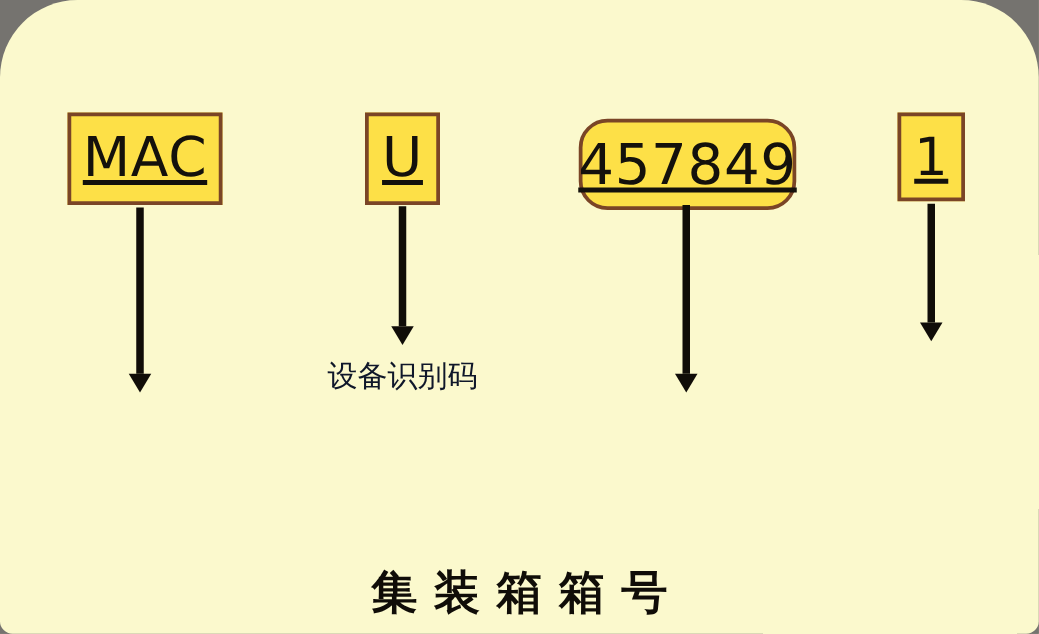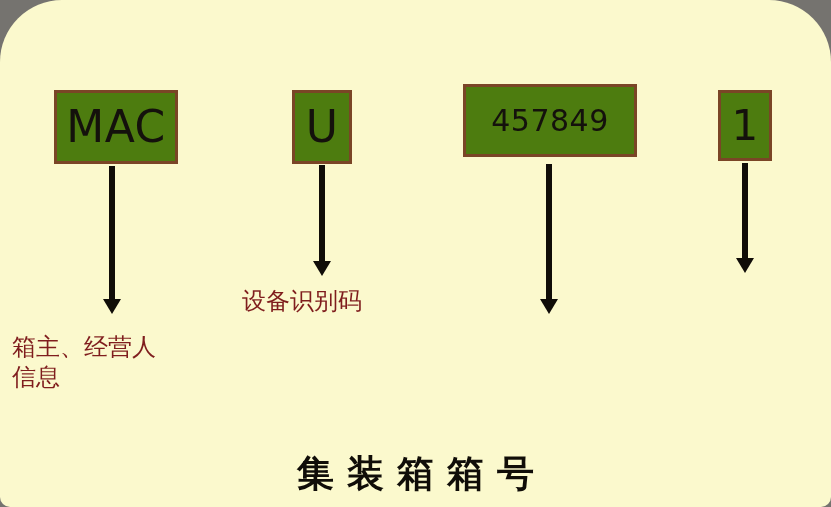--- a/index.html
+++ b/index.html
@@ -30,35 +30,36 @@
     height: 507px;
     background: #fbf9cd;
     border-radius: 62px 62px 10px 10px;
     box-sizing: border-box;
   }
 
   
   .code-box {
     position: absolute;
     box-sizing: border-box;
-    background: #4d7c0f;
+    background: #fde047;
     border: 3px solid #7a4526;
     display: flex;
     align-items: center;
     justify-content: center;
     color: #14110c;
     font-family: "DejaVu Sans", "Liberation Sans", sans-serif;
     font-weight: 400;
     line-height: 1;
     letter-spacing: 0.5px;
+    text-decoration: underline;
   }
 
   #box-owner   { left: 54px;  top: 90px; width: 124px; height: 74px; font-size: 44px; }
   #box-equip   { left: 292px; top: 90px; width: 60px;  height: 74px; font-size: 44px; }
-  #box-serial  { left: 463px; top: 84px; width: 174px; height: 73px; font-size: 30px; }
+  #box-serial  { left: 463px; top: 95px; width: 174px; height: 73px; font-size: 45px; border-radius: 23px; }
   #box-check   { left: 718px; top: 90px; width: 54px;  height: 71px; font-size: 42px; }
 
   
   .arrow {
     position: absolute;
   }
   .arrow .shaft {
     position: absolute;
     left: 50%;
     top: 0;
@@ -83,25 +84,25 @@
   #arrow-equip  { left: 307px; top: 165px; width: 30px; height: 111px; }
   #arrow-equip  .shaft { height: 96px; }
   #arrow-serial { left: 534px; top: 164px; width: 30px; height: 150px; }
   #arrow-serial .shaft { height: 135px; }
   #arrow-check  { left: 730px; top: 163px; width: 30px; height: 110px; }
   #arrow-check  .shaft { height: 95px; }
 
   
   .caption {
     position: absolute;
-    color: #7f1d1d;
+    color: #0f172a;
     font-family: "DejaVu Sans", "Liberation Sans", sans-serif;
     font-size: 24px;
     line-height: 30px;
-    text-align: left;
+    text-align: center;
     white-space: pre-line;
   }
 
   #cap-owner  { left: 12px;  top: 332px; width: 200px; }
   #cap-equip  { left: 242px; top: 286px; width: 160px; }
   #cap-serial { left: 474px; top: 330px; width: 150px; }
   #cap-check  { left: 690px; top: 286px; width: 120px; }
 
   
   #title {
@@ -146,22 +147,20 @@
     <div class="arrow" id="arrow-serial">
       <div class="shaft"></div>
       <div class="head"></div>
     </div>
 
     <div class="arrow" id="arrow-check">
       <div class="shaft"></div>
       <div class="head"></div>
     </div>
 
-    <div class="caption" id="cap-owner">箱主、经营人
-信息</div>
 
     <div class="caption" id="cap-equip">设备识别码</div>
 
 
 
     <div id="title">集装箱箱号</div>
 
   </div>
 </div>
 

